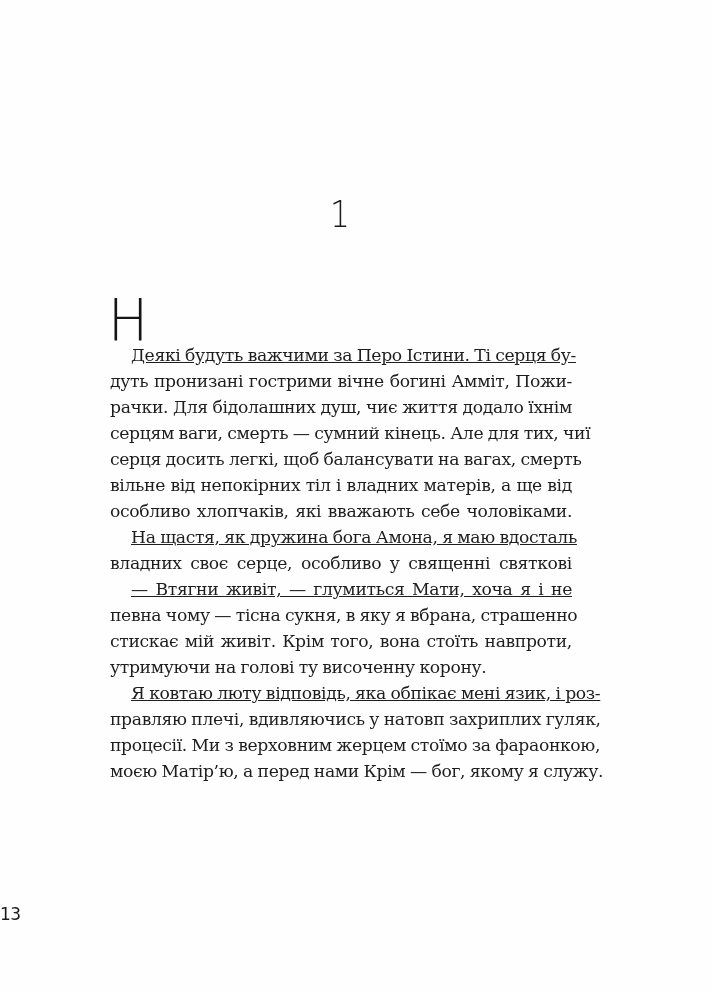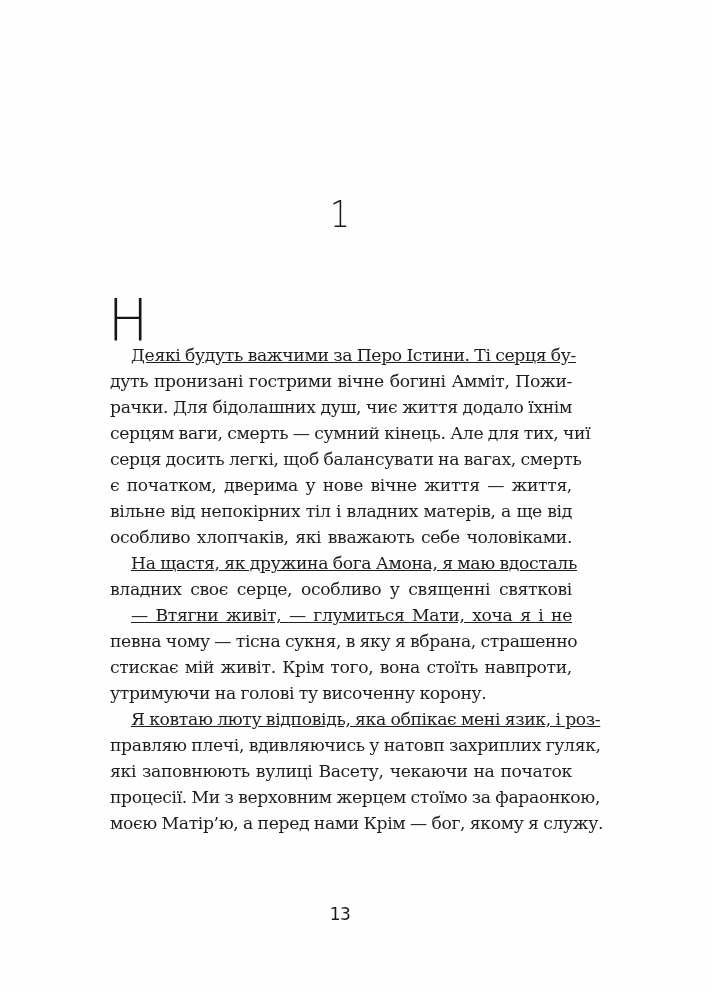--- a/index.html
+++ b/index.html
@@ -76,21 +76,20 @@
     line-height: 58px;
     color: #151515;
     transform: scaleX(0.92);
     transform-origin: 0 0;
   }
   .page-number {
     position: absolute;
     top: 903px;
     left: 0;
     width: 680px;
-    text-align: center;
     font-family: "DejaVu Sans", sans-serif;
     font-size: 17px;
     line-height: 22px;
     color: #1a1a1a;
     letter-spacing: -0.5px;
   }
 </style>
 </head>
 <body>
 
@@ -102,35 +101,33 @@
 
     <span class="line first last">
       <span class="dropcap">Н</span>
     </span>
 
     <span class="line indent">Деякі будуть важчими за Перо Істини. Ті серця бу-</span>
     <span class="line">дуть пронизані гострими вічне богині Амміт, Пожи-</span>
     <span class="line">рачки. Для бідолашних душ, чиє життя додало їхнім</span>
     <span class="line">серцям ваги, смерть — сумний кінець. Але для тих, чиї</span>
     <span class="line">серця досить легкі, щоб балансувати на вагах, смерть</span>
-    <span class="line">є початком, дверима у нове вічне життя — життя,</span>
     <span class="line">вільне від непокірних тіл і владних матерів, а ще від</span>
     <span class="line">особливо хлопчаків, які вважають себе чоловіками.</span>
 
     <span class="line indent">На щастя, як дружина бога Амона, я маю вдосталь</span>
     <span class="line">владних своє серце, особливо у священні святкові</span>
 
     <span class="line indent">— Втягни живіт, — глумиться Мати, хоча я і не</span>
     <span class="line">певна чому — тісна сукня, в яку я вбрана, страшенно</span>
     <span class="line">стискає мій живіт. Крім того, вона стоїть навпроти,</span>
     <span class="line last">утримуючи на голові ту височенну корону.</span>
 
     <span class="line indent">Я ковтаю люту відповідь, яка обпікає мені язик, і роз-</span>
     <span class="line">правляю плечі, вдивляючись у натовп захриплих гуляк,</span>
-    <span class="line">які заповнюють вулиці Васету, чекаючи на початок</span>
     <span class="line">процесії. Ми з верховним жерцем стоїмо за фараонкою,</span>
     <span class="line">моєю Матір’ю, а перед нами Крім — бог, якому я служу.</span>
 
   </div>
 
   <div class="page-number">13</div>
 
 </div>
 
 </body></html>

